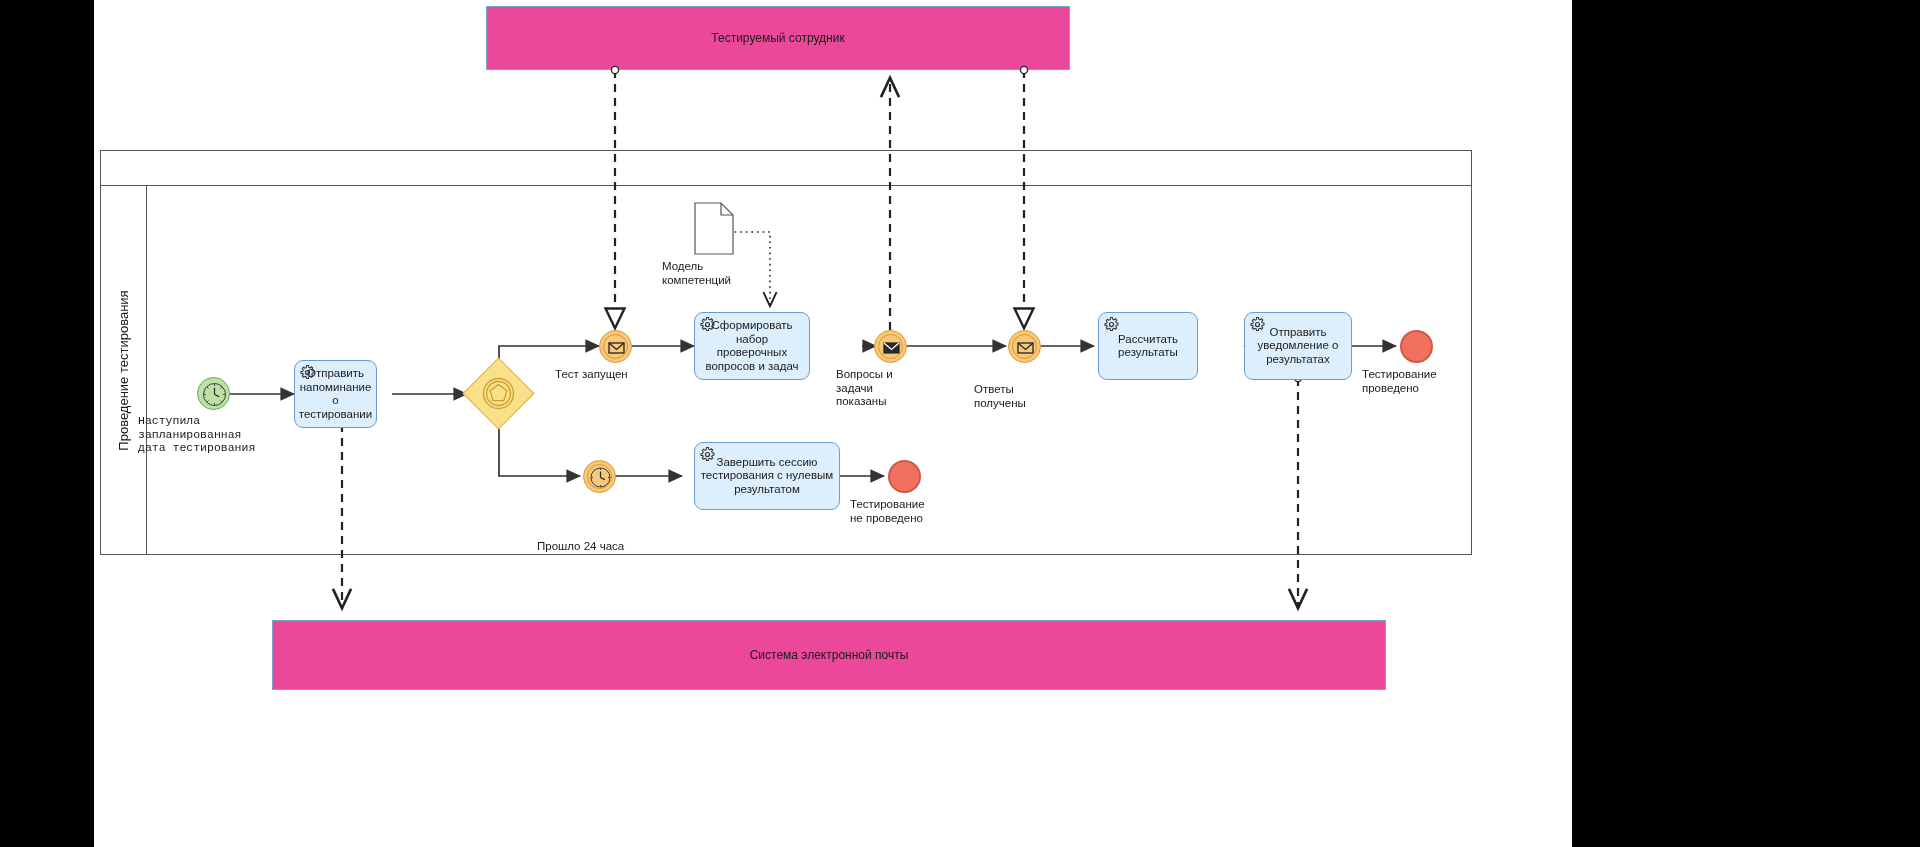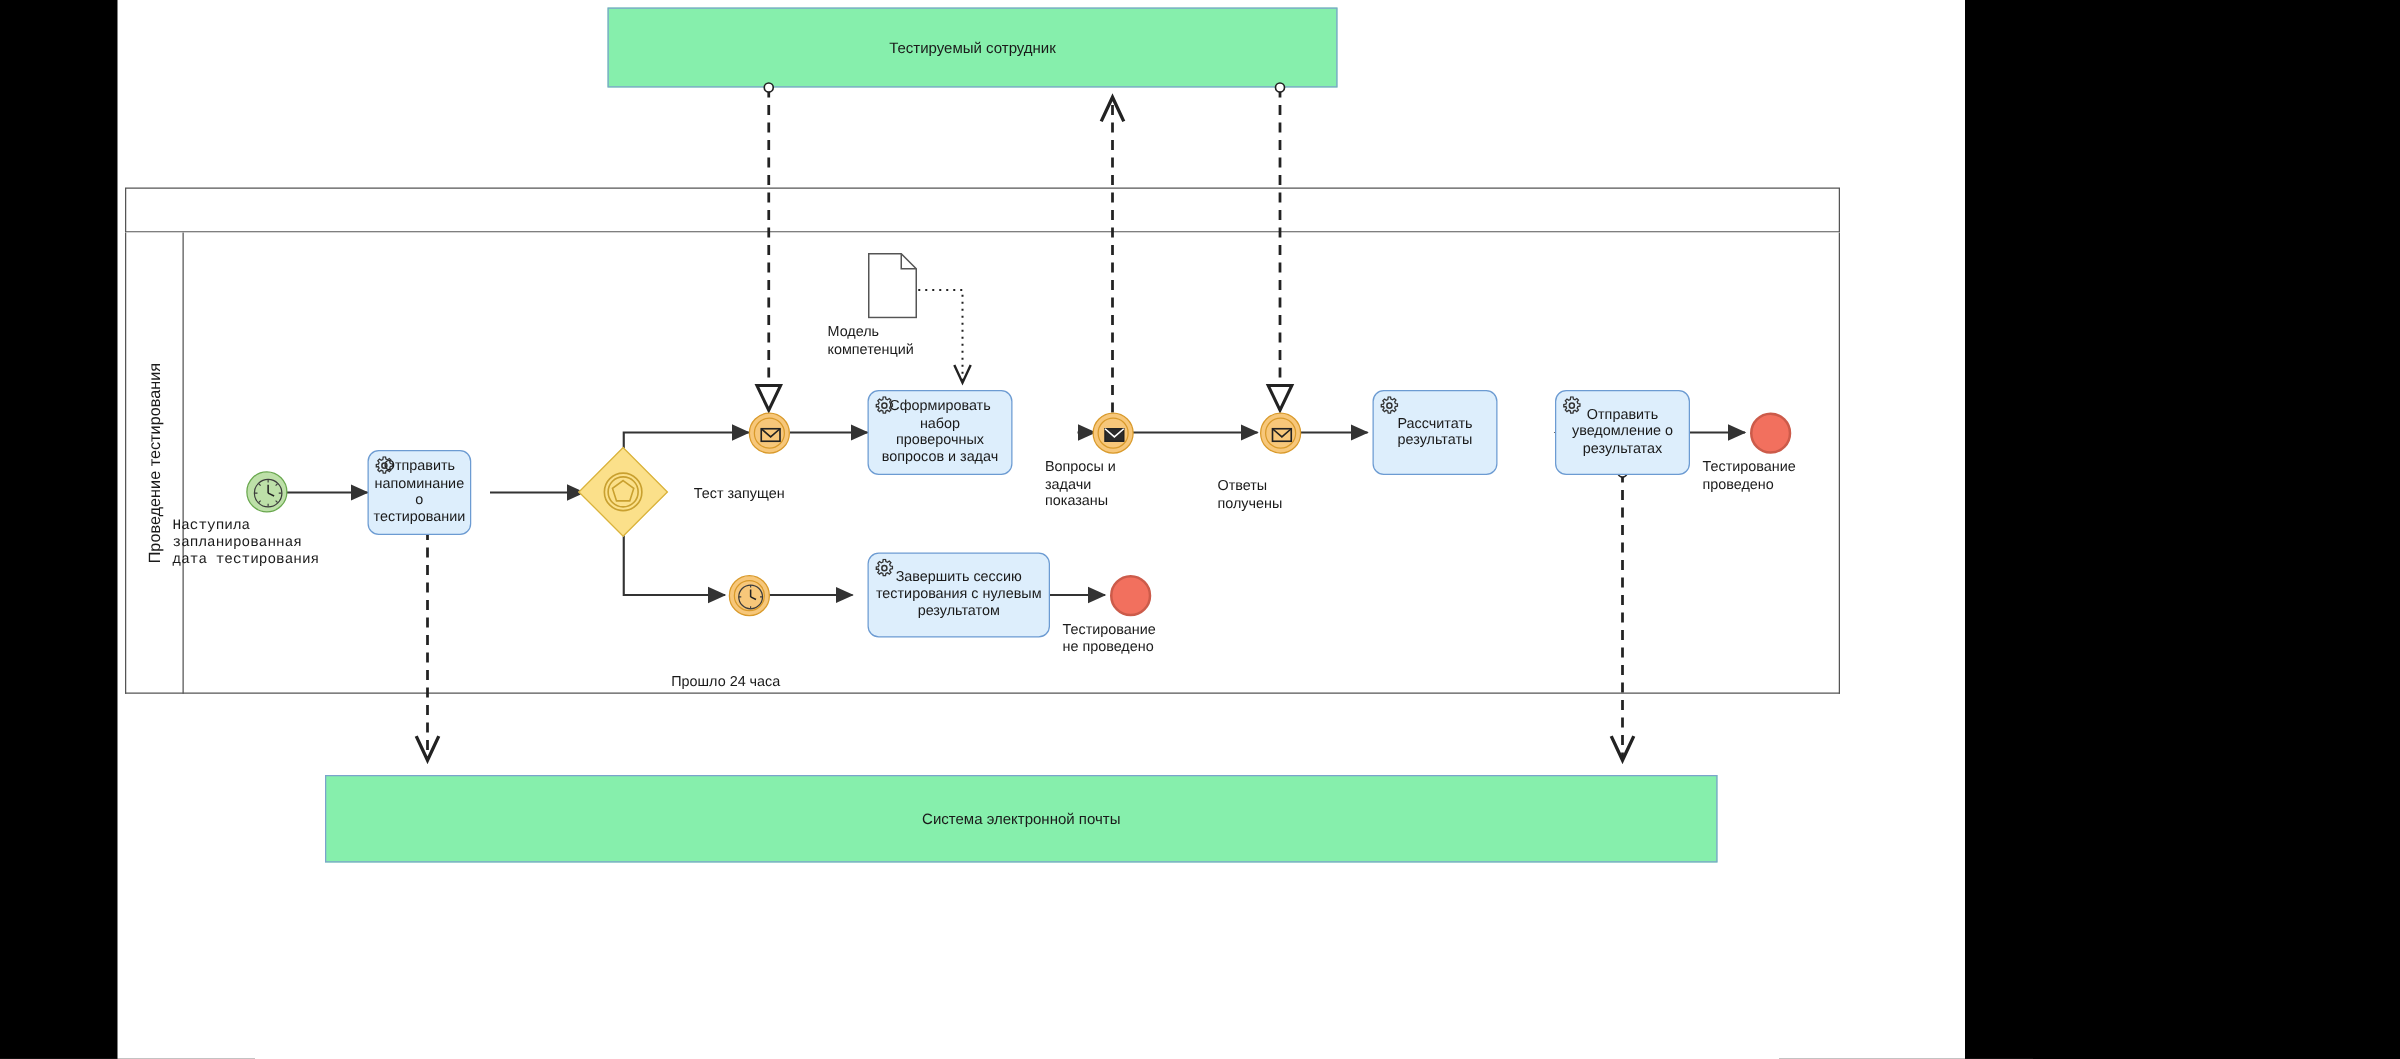--- a/index.html
+++ b/index.html
@@ -1,20 +1,20 @@
 <!DOCTYPE html>
 <html><head>
 <meta charset="utf-8">
 <style>
   html,body{margin:0;padding:0;background:#000;}
   body{width:1920px;height:847px;font-family:"Liberation Sans",sans-serif;}
   #canvas{position:absolute;left:94px;top:0;width:1478px;height:847px;background:#ffffff;overflow:hidden;}
   .abs{position:absolute;box-sizing:border-box;}
   .lbl{position:absolute;color:#1a1a1a;font-size:11.5px;line-height:13.5px;white-space:pre-line;}
-  .pool-ext{border:1.4px solid #7ba3cc;background:#86efac;}
+  .pool-ext{border:1.4px solid #7ba3cc;background:#ec4899;}
   .pool-ext .ptitle{position:absolute;left:0;right:0;top:50%;transform:translateY(-50%);text-align:center;font-size:12px;color:#1a1a1a;}
   .pool-main{border:1.3px solid #555;background:#fff;}
   .lane-hdr{border:1.3px solid #555;border-top:none;background:#fff;}
   .lane-title{position:absolute;left:0;top:0;width:100%;height:100%;display:flex;align-items:center;justify-content:center;}
   .lane-title span{transform:rotate(-90deg);white-space:nowrap;font-size:13px;color:#1a1a1a;}
   .task{border:1.3px solid #6c9bd2;background:#ddeefc;border-radius:9px;display:flex;align-items:center;justify-content:center;text-align:center;font-size:11.5px;line-height:13.5px;color:#1a1a1a;padding:2px 5px;}
   .task .gear{position:absolute;left:5px;top:4px;width:15px;height:15px;}
   .ev{border-radius:50%;}
   .ev-start{border:1.6px solid #6aa84f;background:#bde0a8;}
   .ev-end{border:2.4px solid #cc5b4a;background:#f2705e;border-radius:50%;}
@@ -25,21 +25,21 @@
 </style>
 </head>
 <body>
 
 <div id="canvas">
 
   <div class="abs pool-ext" style="left:392px;top:6px;width:584px;height:64px;">
     <div class="ptitle">Тестируемый сотрудник</div>
   </div>
 
-  <div class="abs pool-ext" style="left:166px;top:620px;width:1114px;height:70px;">
+  <div class="abs pool-ext" style="left:178px;top:620px;width:1114px;height:70px;">
     <div class="ptitle">Система электронной почты</div>
   </div>
 
   <div class="abs pool-main" style="left:6px;top:150px;width:1372px;height:36px;"></div>
   <div class="abs lane-hdr" style="left:6px;top:186px;width:1372px;height:369px;"></div>
   <div class="abs" style="left:52px;top:186px;width:1.3px;height:369px;background:#555;"></div>
   <div class="abs lane-title" style="left:6px;top:186px;width:46px;height:369px;">
     <span>Проведение тестирования</span>
   </div>
 
@@ -128,21 +128,21 @@
     <path d="M25.5 16.5 L34 22.7 L30.8 32.7 L20.2 32.7 L17 22.7 z" fill="#fbe08a" stroke="#c9a02f" stroke-width="1.3"></path>
   </svg>
 
   <div class="abs ev ev-catch" style="left:505px;top:330px;width:33px;height:33px;">
     <div class="ev-catch-in"></div>
     <svg viewBox="0 0 33 33" width="33" height="33">
       <rect x="9" y="12" width="15" height="10" fill="none" stroke="#222" stroke-width="1.3"></rect>
       <path d="M9 12 L16.5 18.5 L24 12" fill="none" stroke="#222" stroke-width="1.3"></path>
     </svg>
   </div>
-  <div class="lbl" style="left:461px;top:368px;width:120px;margin-top:21px;">Тест запущен</div>
+  <div class="lbl" style="left:461px;top:368px;width:120px;">Тест запущен</div>
 
   <svg class="abs" style="left:600px;top:202px;width:40px;height:53px;" viewBox="0 0 40 53">
     <path d="M1 1 H27 L39 13 V52 H1 Z" fill="#fff" stroke="#555" stroke-width="1.2"></path>
     <path d="M27 1 V13 H39" fill="none" stroke="#555" stroke-width="1.2"></path>
   </svg>
   <div class="lbl" style="left:568px;top:260px;width:105px;">Модель
 компетенций</div>
 
   <div class="abs task" style="left:600px;top:312px;width:116px;height:68px;">
     <svg class="gear" viewBox="0 0 16 16">

